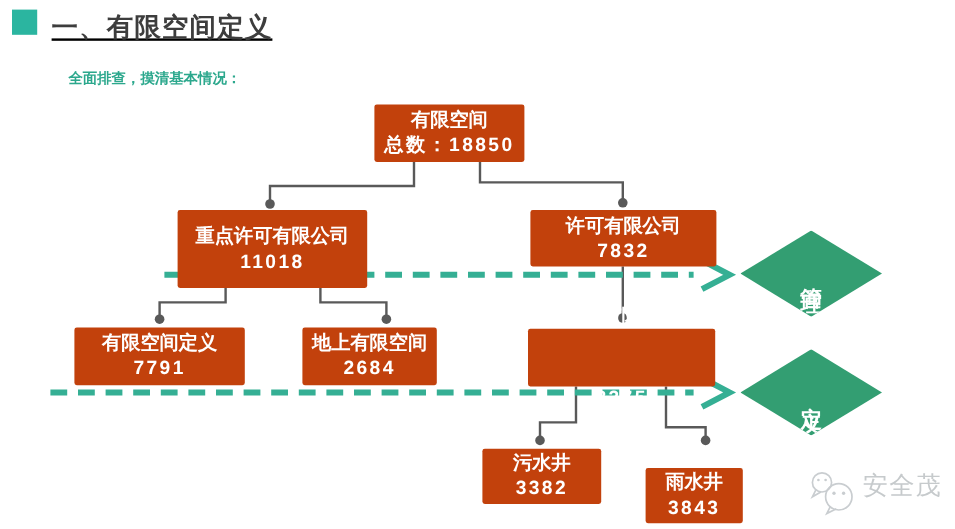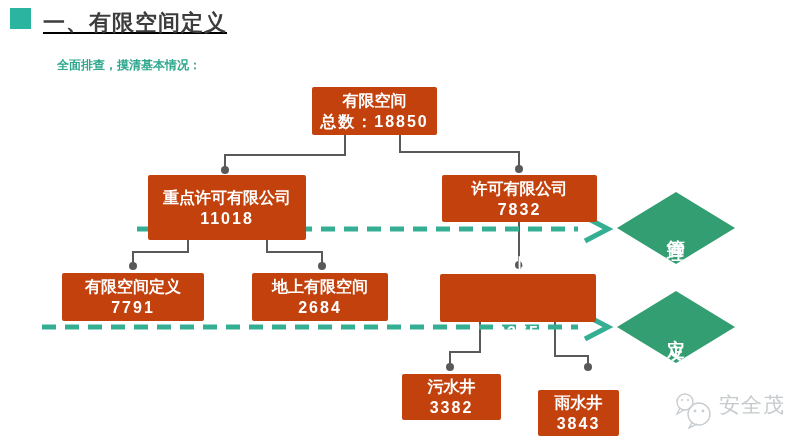--- a/index.html
+++ b/index.html
@@ -91,21 +91,21 @@
   </div>
   <div class="node" style="left:442px; top:175px; width:155px; height:47px;">
     <div class="node-label">许可有限公司</div>
     <div class="node-value">7832</div>
   </div>
 
   <div class="node" style="left:62px; top:273px; width:142px; height:48px;">
     <div class="node-label">有限空间定义</div>
     <div class="node-value">7791</div>
   </div>
-  <div class="node" style="left:252px; top:273px; width:136px; height:48px;">
+  <div class="node" style="left:252px; top:273px; width:112px; height:48px;">
     <div class="node-label">地上有限空间</div>
     <div class="node-value">2684</div>
   </div>
   <div class="node" style="left:440px; top:274px; width:156px; height:48px;gap:48px;">
     <div class="node-label">地下有限空间</div>
     <div class="node-value">8375</div>
   </div>
 
   <div class="node" style="left:402px; top:374px; width:99px; height:46px;">
     <div class="node-label">污水井</div>

